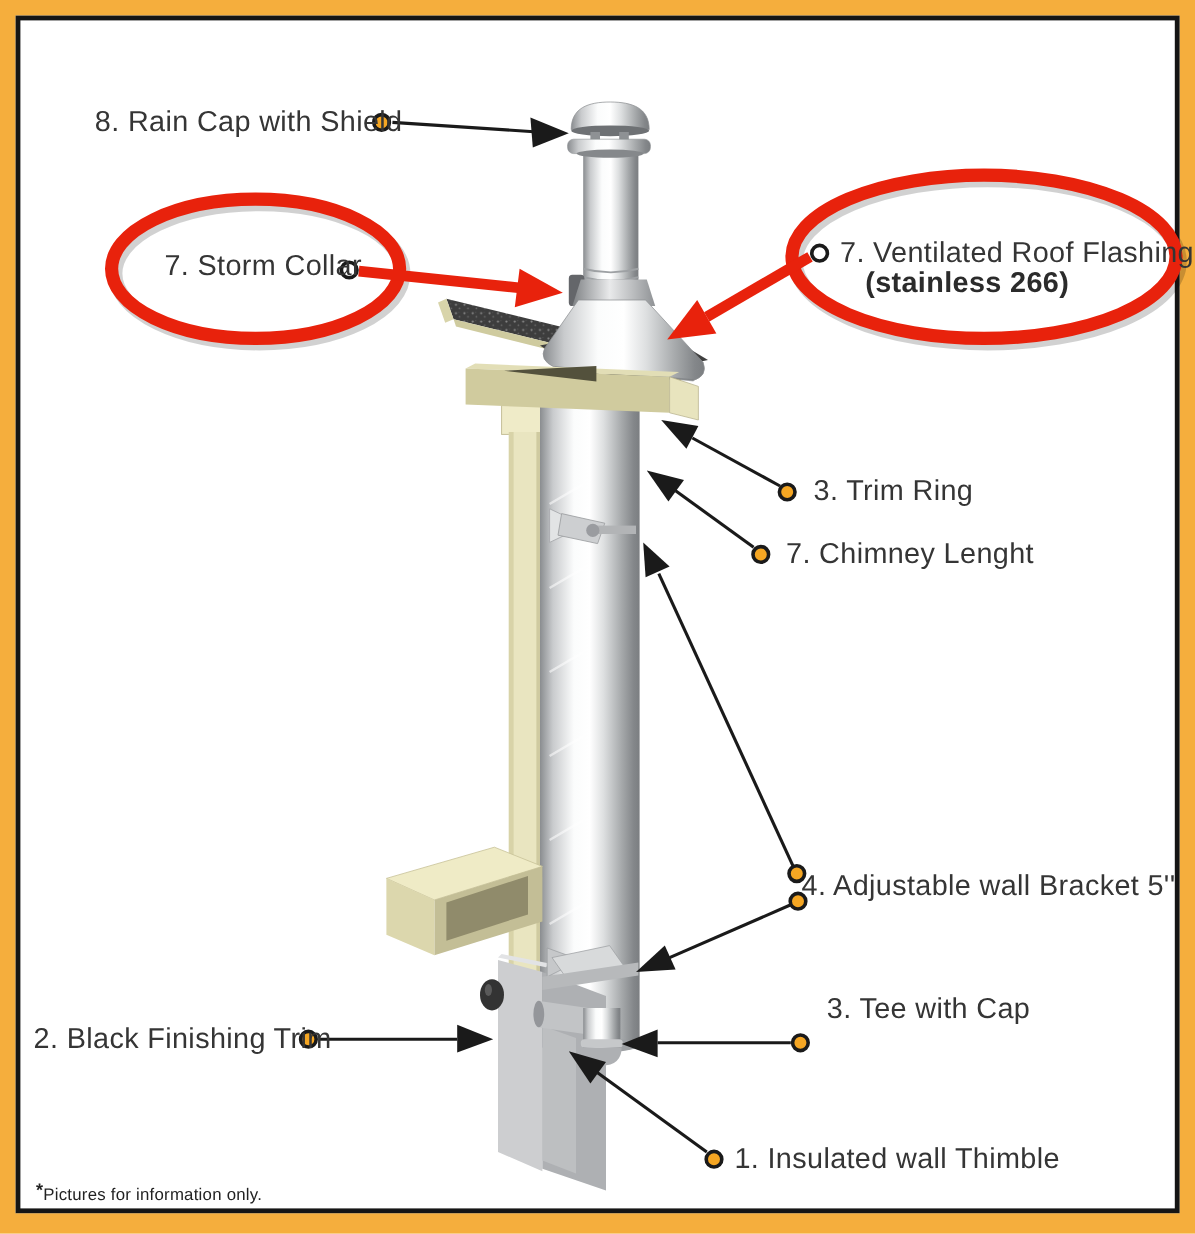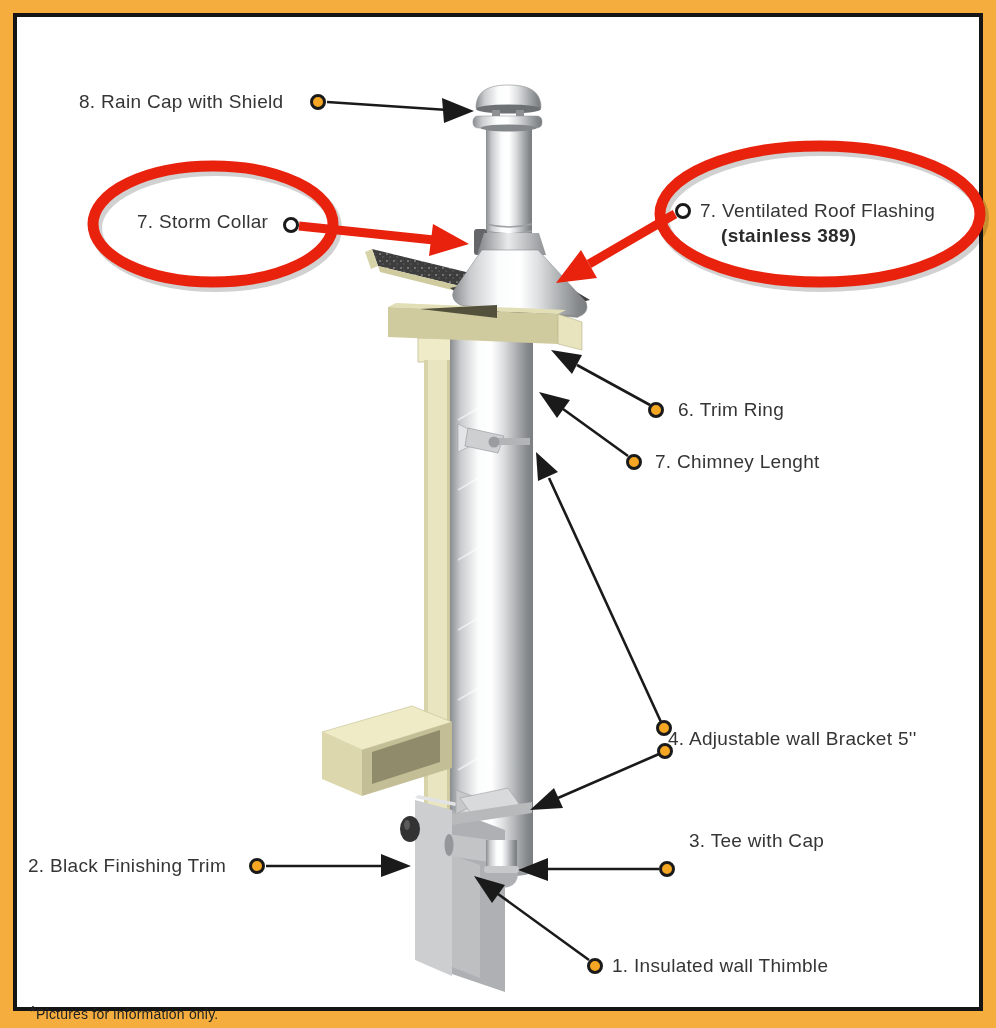--- a/index.html
+++ b/index.html
@@ -9,27 +9,27 @@
     font-family:"Liberation Sans","DejaVu Sans",sans-serif;
     overflow:hidden;
   }
   .panel{
     position:absolute;left:13px;top:13px;right:13px;bottom:17px;
     background:#FFFFFF;border:4px solid #151515;
   }
   .stage{position:absolute;left:0;top:0;width:996px;height:1028px;}
   svg.stage{display:block;}
   .lbl{
-    position:absolute;font-size:19px;letter-spacing:.3px;color:#353535;
+    position:absolute;font-size:24px;letter-spacing:.3px;color:#353535;
     white-space:nowrap;line-height:22px;
   }
   .flash2{display:block;padding-left:21px;font-weight:700;color:#2b2b2b;line-height:26px;}
   .flash1{display:block;line-height:24px;}
   .footnote{
-    position:absolute;font-size:14px;color:#222;letter-spacing:.2px;white-space:nowrap;margin-top:18px;
+    position:absolute;font-size:14px;color:#222;letter-spacing:.2px;white-space:nowrap;
   }
   .footnote .ast{font-weight:700;font-size:15px;vertical-align:3px;}
 </style>
 </head>
 <body>
 
 <div class="panel"></div>
 
 <svg class="stage" width="996" height="1028" viewBox="0 0 996 1028" xmlns="http://www.w3.org/2000/svg">
   <defs>
@@ -213,24 +213,24 @@
     <circle cx="257" cy="866" r="6.5" fill="#F5A623"></circle>
     <circle cx="595" cy="966" r="6.5" fill="#F5A623"></circle>
   </g>
 </svg>
 
 <div class="lbl" style="left:79px;top:91px">8. Rain Cap with Shield</div>
 <div class="lbl" style="left:137px;top:211px">7. Storm Collar</div>
 
 <div class="lbl" style="left:700px;top:199px">
   <span class="flash1">7. Ventilated Roof Flashing</span>
-  <span class="flash2">(stainless 389)</span>
+  <span class="flash2">(stainless 266)</span>
 </div>
 
-<div class="lbl" style="left:678px;top:399px">6. Trim Ring</div>
+<div class="lbl" style="left:678px;top:399px">3. Trim Ring</div>
 <div class="lbl" style="left:655px;top:451px">7. Chimney Lenght</div>
 <div class="lbl" style="left:668px;top:728px">4. Adjustable wall Bracket 5''</div>
 <div class="lbl" style="left:689px;top:830px">3. Tee with Cap</div>
 <div class="lbl" style="left:28px;top:855px">2. Black Finishing Trim</div>
 <div class="lbl" style="left:612px;top:955px">1. Insulated wall Thimble</div>
 
 <div class="footnote" style="left:30px;top:984px">
   <span class="ast">*</span><span>Pictures for information only.</span>
 </div>
 

